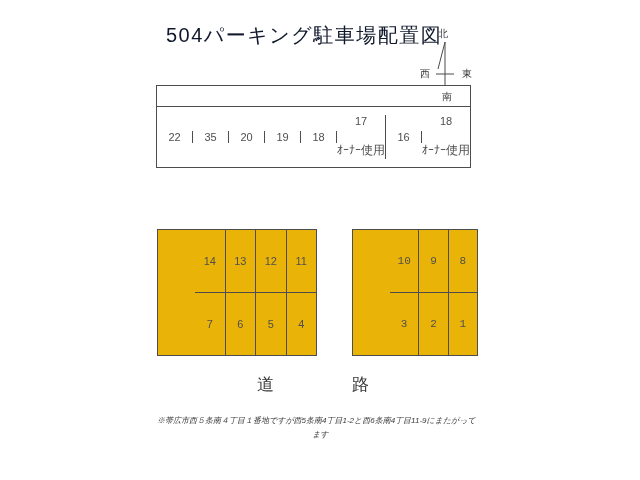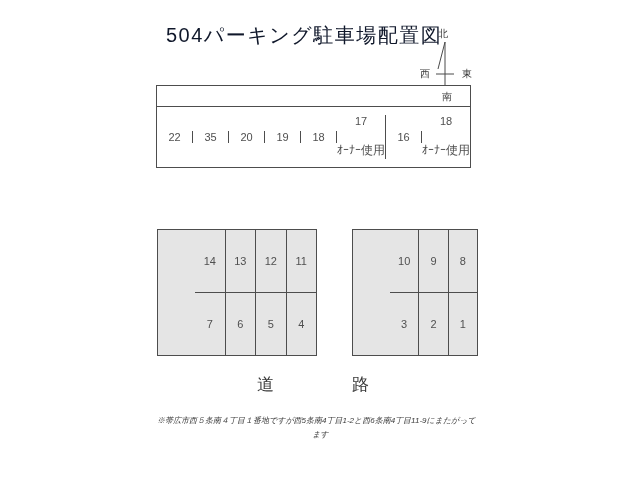--- a/index.html
+++ b/index.html
@@ -16,27 +16,27 @@
   .needle { position: absolute; left: 415px; top: 37px; }
 
   .topblock { position: absolute; left: 156px; top: 85px; width: 315px; height: 83px; border: 1px solid #4d4d4d; background: #fff; }
   .strip { position: relative; height: 21px; border-bottom: 1px solid #4d4d4d; }
   .strip .south { position: absolute; right: 18px; top: 4px; font-size: 10px; color: #3a3a3a; }
   .cells { display: flex; height: 60px; align-items: center; }
   .tcell { flex: 1; border-right: 1px solid #4d4d4d; display: flex; flex-direction: column; align-items: center; justify-content: center; font-size: 11px; color: #4f4f4f; }
   .tcell:last-child { border-right: none; }
   .tcell .note { font-size: 12px; margin-top: 15px; white-space: nowrap; }
 
-  .gblock { position: absolute; border: 1px solid #4d4d4d; display: flex; flex-direction: column; background: #e5e5e5; padding-left: 37px; }
+  .gblock { position: absolute; border: 1px solid #4d4d4d; display: flex; flex-direction: column; background: #eab308; padding-left: 37px; }
   .gblock .grow { flex: 1; display: flex; }
   .gblock .grow.first { border-bottom: 1px solid #4d4d4d; }
   .gcell { flex: 1; border-right: 1px solid #4d4d4d; display: flex; align-items: center; justify-content: center; font-size: 11px; color: #4f4f4f; }
   .gcell:last-child { border-right: none; }
   .left-block  { left: 157px; top: 229px; width: 160px; height: 127px; }
-  .right-block { left: 352px; top: 229px; width: 126px; height: 127px; }
+  .right-block { left: 352px; top: 229px; width: 126px; height: 127px; font-family: Liberation Mono, monospace; }
 
   .road-char { position: absolute; top: 373px; font-size: 17px; color: #3a3a3a; }
   .road-left  { left: 257px; }
   .road-right { left: 352px; }
 
   .footnote { position: absolute; left: 157px; top: 414px; font-size: 8px; line-height: 14px; color: #3a3a3a; white-space: nowrap; font-style: italic; }
   .footnote .l2 { padding-left: 8px; text-align: center; }
 </style>
 </head>
 <body>

